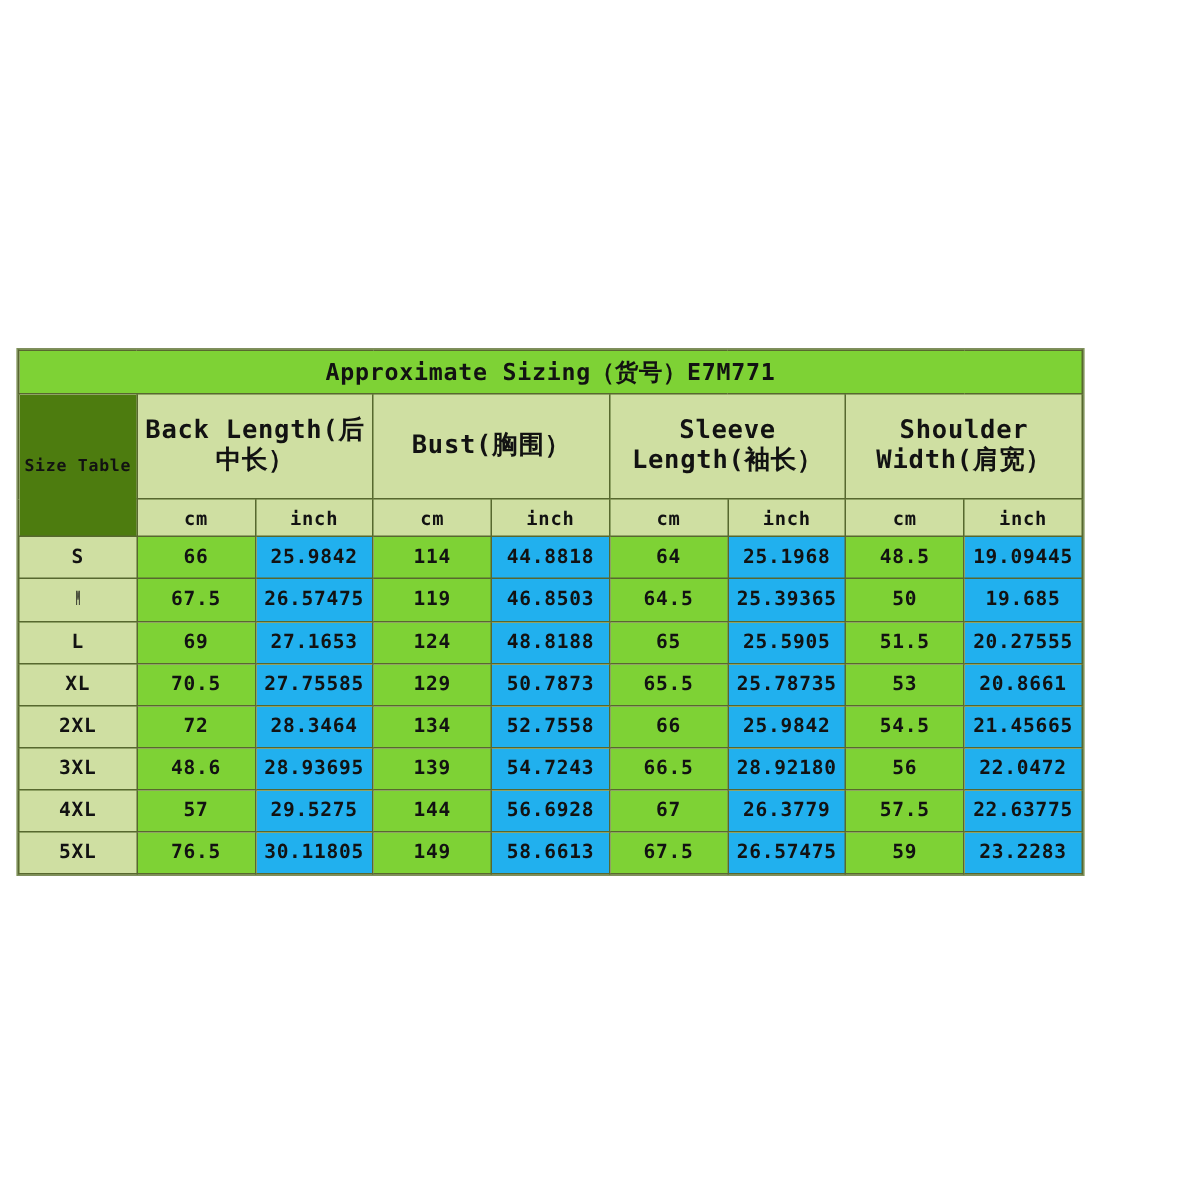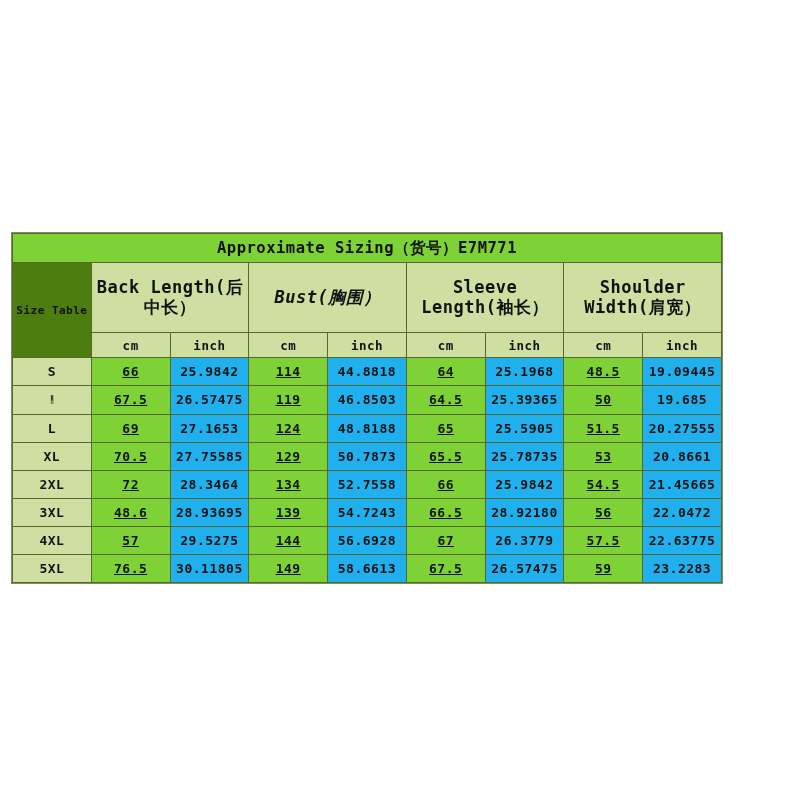--- a/index.html
+++ b/index.html
@@ -77,21 +77,20 @@
   td.size-name {
     background: #cfdfa2;
     font-size: 13px;
     letter-spacing: 1.5px;
   }
   td.cm {
     background: #7ed235;
     font-size: 13px;
     font-weight: normal;
     letter-spacing: 0.5px;
-    text-decoration: underline;
   }
   td.inch {
     background: #21b0ee;
     font-size: 13px;
     font-weight: normal;
     letter-spacing: 0.5px;
   }
 
   .m-narrow {
     display: inline-block;
@@ -104,21 +103,21 @@
 <div id="chart-wrap">
   <table class="size-table">
     <tbody>
       <tr>
         <td class="title-cell" colspan="9">Approximate Sizing（货号）E7M771</td>
       </tr>
 
       <tr>
         <td class="size-table-label" rowspan="2" style="width:124px;">Size Table</td>
         <td class="hdr" colspan="2" style="width:148px;">Back Length(后中长）</td>
-        <td class="hdr" colspan="2" style="width:136px;font-style:italic;">Bust(胸围）</td>
+        <td class="hdr" colspan="2" style="width:136px;">Bust(胸围）</td>
         <td class="hdr" colspan="2" style="width:152px;">Sleeve Length(袖长）</td>
         <td class="hdr" colspan="2" style="width:152px;">Shoulder Width(肩宽）</td>
       </tr>
 
       <tr>
         <td class="unit">cm</td>
         <td class="unit">inch</td>
         <td class="unit">cm</td>
         <td class="unit">inch</td>
         <td class="unit">cm</td>

